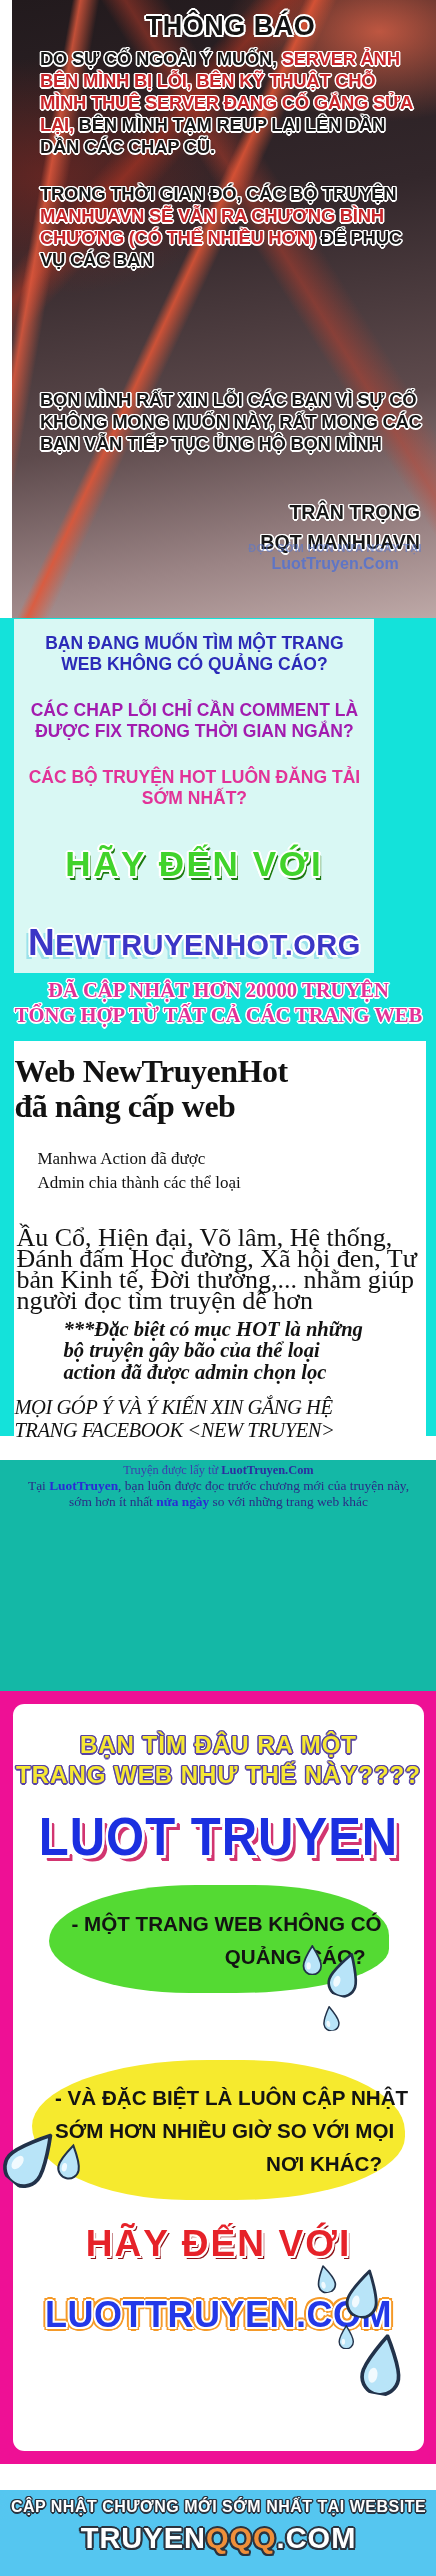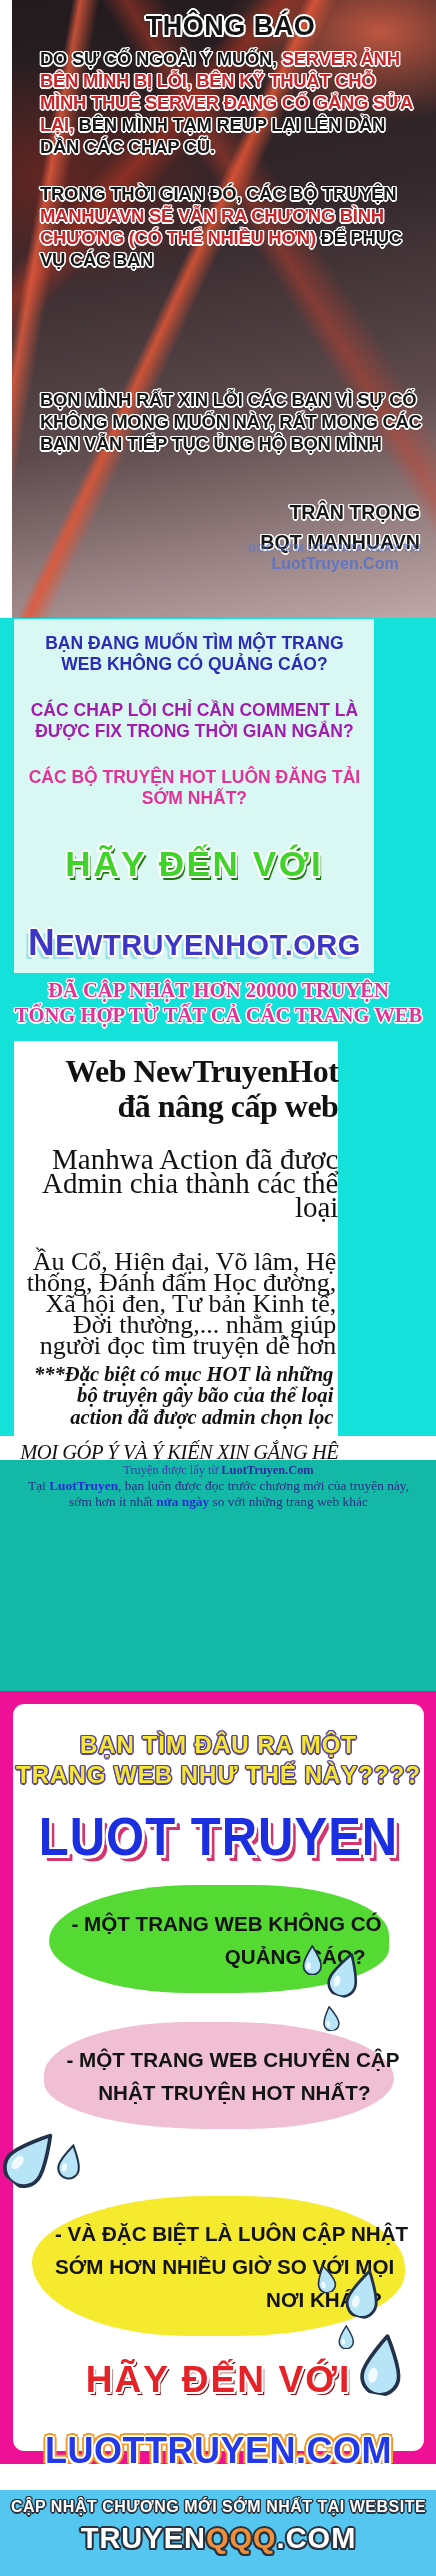--- a/index.html
+++ b/index.html
@@ -56,24 +56,24 @@
   .site-indigo { position:absolute; left:0; right:0; top:303px; text-align:center;
     font-size:29px; font-weight:900; color:#3c36c6; letter-spacing:0.5px;
     text-shadow:
       -2.1px 0 0 #fff, 2.1px 0 0 #fff, 0 -2.1px 0 #fff, 0 2.1px 0 #fff,
       -1.5px -1.5px 0 #fff, 1.5px -1.5px 0 #fff, -1.5px 1.5px 0 #fff, 1.5px 1.5px 0 #fff,
       -3.6px 3.6px 0 #9be2ea, -4.1px 4.1px 0 #9be2ea; }
   .site-indigo .cap { font-size:37px; }
   .stats { position:absolute; left:0; right:0; top:360px; text-align:center;
     font-family:"Liberation Serif", serif; font-weight:700; font-size:20.6px; line-height:25px;
     color:#e23398; }
-  .white-box { position:absolute; left:14.4px; top:423px; width:324px; height:395px; background:#ffffff;
-    font-family:"Liberation Serif", serif; color:#121212; text-align:right; }
+  .white-box { position:absolute; left:14.4px; top:423px; width:412px; height:395px; background:#ffffff;
+    font-family:"Liberation Serif", serif; color:#121212; text-align:left; }
   .wb-title { font-size:32px; line-height:35px; font-weight:700; margin-top:13.4px; letter-spacing:-0.5px; }
-  .wb-sub { font-size:29px; line-height:24px; margin-top:23px; }
+  .wb-sub { font-size:17px; line-height:24px; margin-top:23px;padding-left:23px; }
   .wb-genres { font-size:26px; line-height:21px; margin-top:32px; padding:0 2.1px; }
   .wb-hot { font-size:20.6px; line-height:21.6px; font-weight:700; font-style:italic; margin:7.2px auto 0; max-width:314px; }
   .wb-contact { font-size:20.6px; line-height:23px; font-style:italic; margin-top:12.4px; letter-spacing:-0.5px; }
 
   
   .sec-footnote { position:absolute; left:0; top:1436px; width:437px; height:255px; background:#14b8a6;
     text-align:center; font-family:Liberation Serif, serif;margin-top:24px; }
   .fn1 { margin-top:3.1px; font-size:12.4px; color:#3d3dae; }
   .fn1 b { color:#2d2da0; }
   .fn2, .fn3 { font-size:13.4px; line-height:15.5px; color:#2b2b86; }
@@ -216,24 +216,20 @@
         <div>BẠN TÌM ĐÂU RA MỘT</div>
         <div>TRANG WEB NHƯ THẾ NÀY????</div>
       </div>
       <div class="brand-blue nowrap">LUOT TRUYEN</div>
 
       <div class="blob blob-green nowrap">
         <div>- MỘT TRANG WEB KHÔNG CÓ</div>
         <div>QUẢNG CÁO?</div>
       </div>
 
-      <div class="blob blob-pink nowrap">
-        <div>- MỘT TRANG WEB CHUYÊN CẬP</div>
-        <div>NHẬT TRUYỆN HOT NHẤT?</div>
-      </div>
 
       <div class="blob blob-yellow nowrap">
         <div>- VÀ ĐẶC BIỆT LÀ LUÔN CẬP NHẬT</div>
         <div>SỚM HƠN NHIỀU GIỜ SO VỚI MỌI</div>
         <div>NƠI KHÁC?</div>
       </div>
 
       <div class="cta-red nowrap">HÃY ĐẾN VỚI</div>
       <div class="site-orange nowrap">LUOTTRUYEN.COM</div>
 

